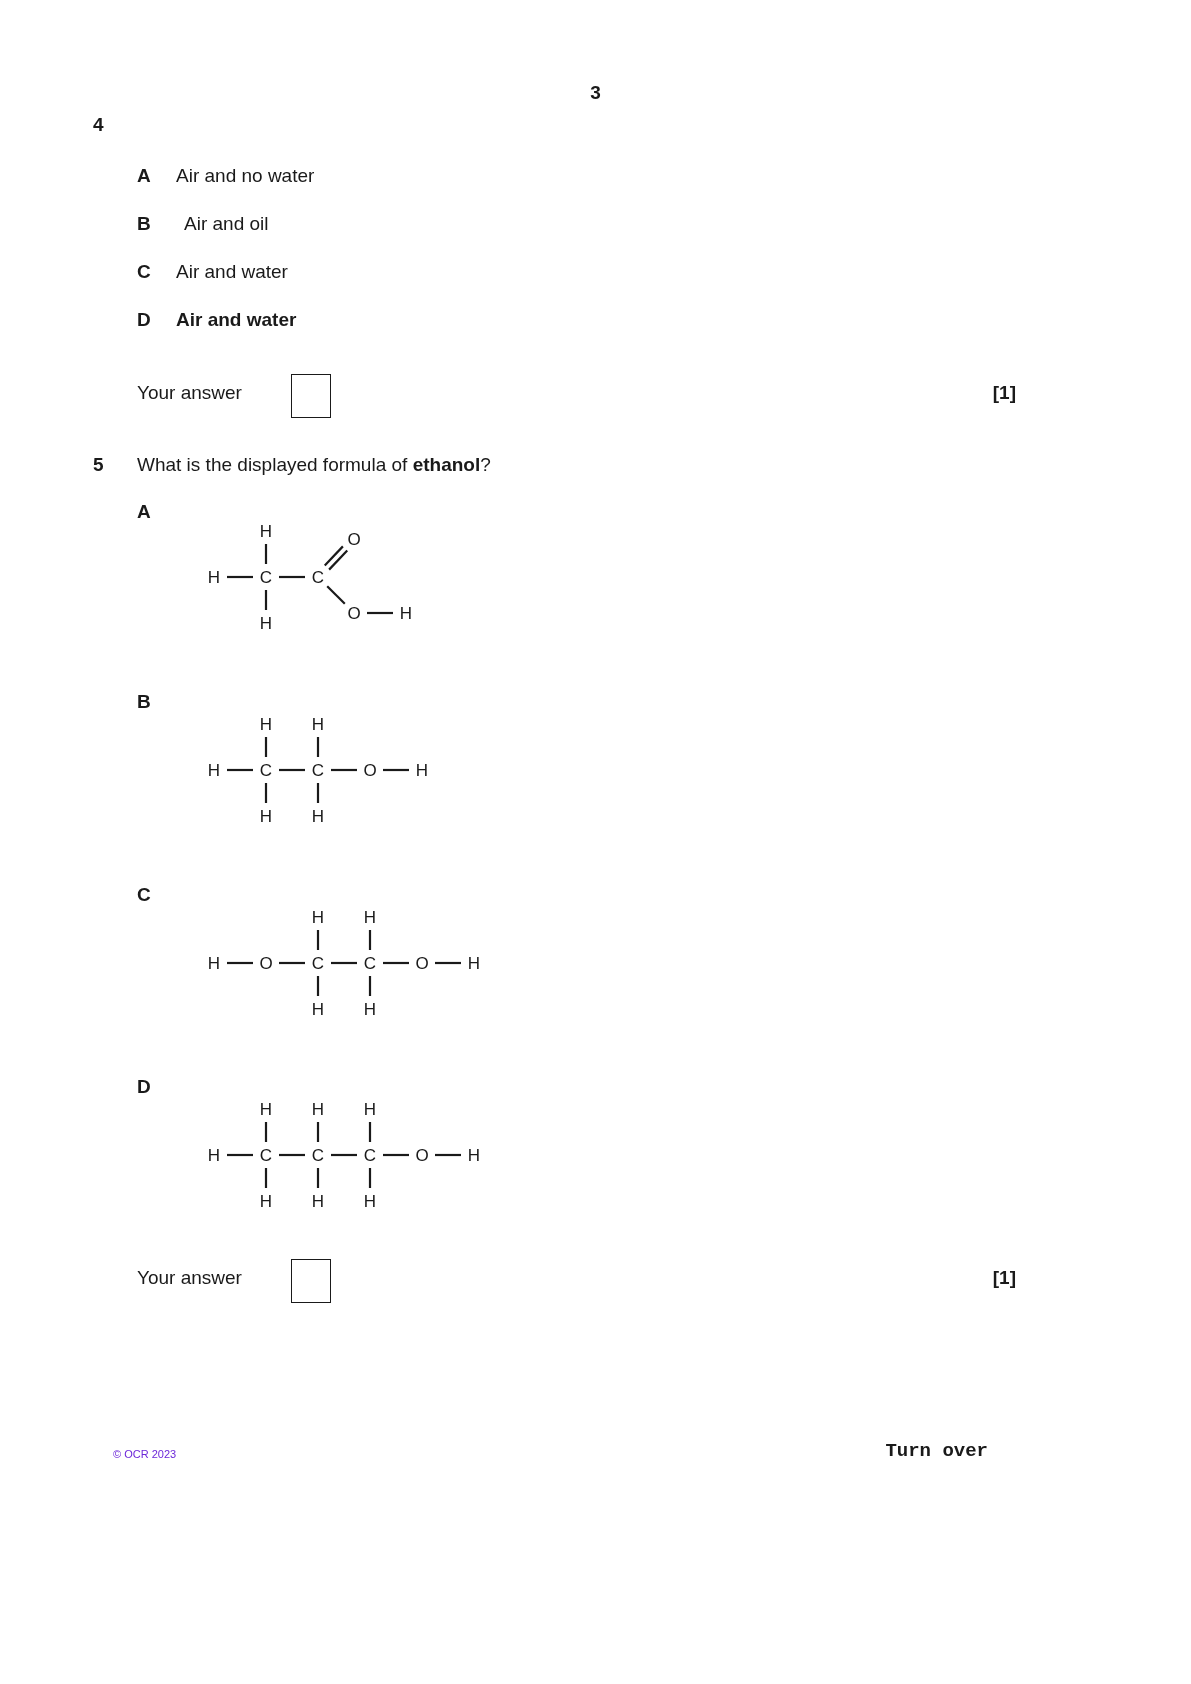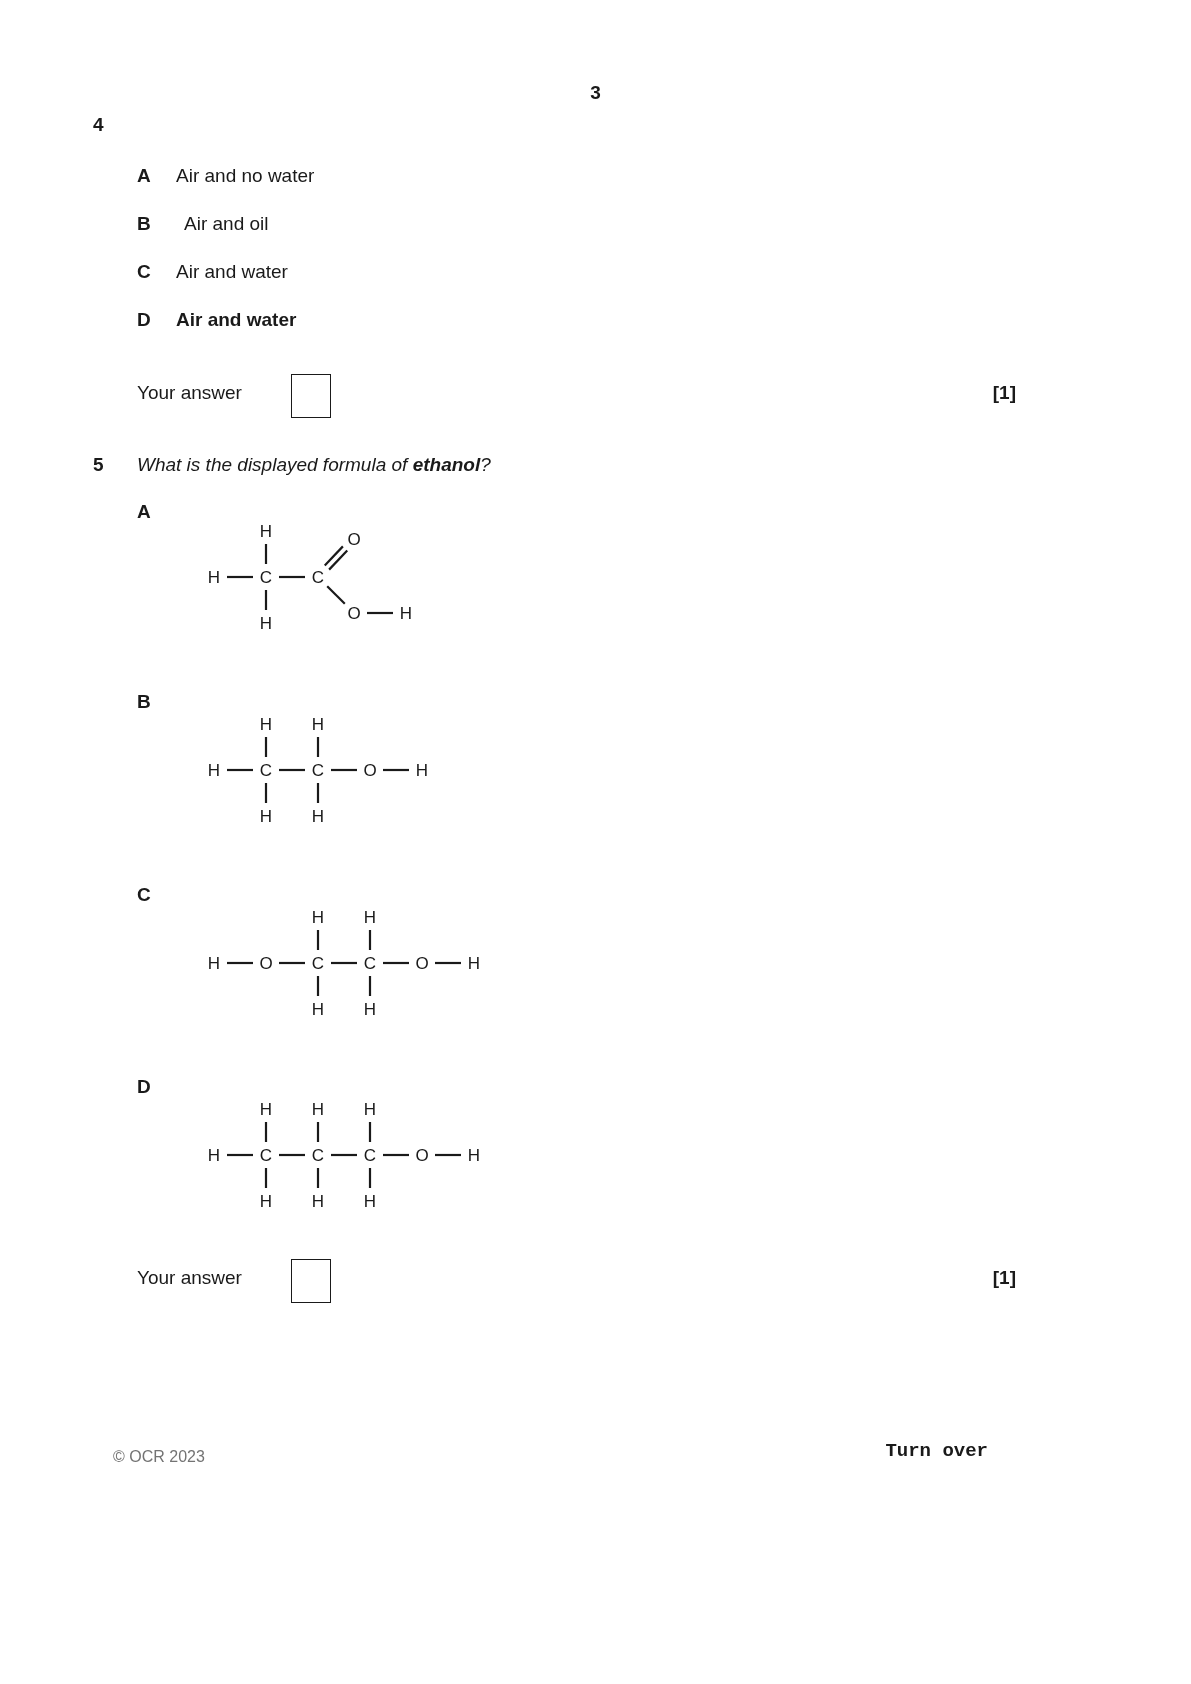--- a/index.html
+++ b/index.html
@@ -18,21 +18,21 @@
   .bold { font-weight: bold; }
   .page-number { top: 82px; left: 0; width: 100%; text-align: center; font-weight: bold; }
   .answer-box {
     position: absolute;
     width: 40px;
     height: 44px;
     border: 1.5px solid #1a1a1a;
     background: #ffffff;
   }
   .marks { font-weight: bold; }
-  .footer-left { font-size: 16px; color: #737373; }
+  .footer-left { font-size: 11px; color: #6d28d9; }
   .footer-right { font-weight: bold; font-family: Liberation Mono, monospace; }
   svg.structure { overflow: visible; }
 </style>
 </head>
 <body>
 
 <div class="page">
 
   <div class="abs page-number">3</div>
 
@@ -48,21 +48,21 @@
   <span class="abs" style="top:261px; left:176px;">Air and water</span>
 
   <span class="abs bold" style="top:309px; left:137px;">D</span>
   <span class="abs" style="top:309px; left:176px;font-weight:bold;">Air and water</span>
 
   <span class="abs" style="top:382px; left:137px;">Your answer</span>
   <div class="answer-box" style="top:374px; left:291px;"></div>
   <span class="abs marks" style="top:382px; right:175px;">[1]</span>
 
   <span class="abs bold" style="top:454px; left:93px;">5</span>
-  <span class="abs" style="top:454px; left:137px;font-style:italic;"><span>What is the displayed formula of </span><span class="bold">ethanol</span><span>?</span></span>
+  <span class="abs" style="top:454px; left:137px;"><span>What is the displayed formula of </span><span class="bold">ethanol</span><span>?</span></span>
 
   <span class="abs bold" style="top:501px; left:137px;">A</span>
   <svg class="abs structure" style="top:513px; left:196px;" width="240" height="130" viewBox="0 0 240 130">
       <line x1="31" y1="64" x2="57" y2="64" stroke="#1a1a1a" stroke-width="2.2"></line>
       <line x1="70" y1="31" x2="70" y2="51" stroke="#1a1a1a" stroke-width="2.2"></line>
       <line x1="70" y1="77" x2="70" y2="97" stroke="#1a1a1a" stroke-width="2.2"></line>
       <line x1="83" y1="64" x2="109" y2="64" stroke="#1a1a1a" stroke-width="2.2"></line>
       <line x1="128.7628223711227" y1="52.499381165491904" x2="146.88146152544232" y2="33.3741509470434" stroke="#1a1a1a" stroke-width="2.2"></line>
       <line x1="133.11853847455768" y1="56.6258490529566" x2="151.2371776288773" y2="37.500618834508096" stroke="#1a1a1a" stroke-width="2.2"></line>
       <line x1="131.1923881554251" y1="73.19238815542512" x2="148.8076118445749" y2="90.80761184457488" stroke="#1a1a1a" stroke-width="2.2"></line>

